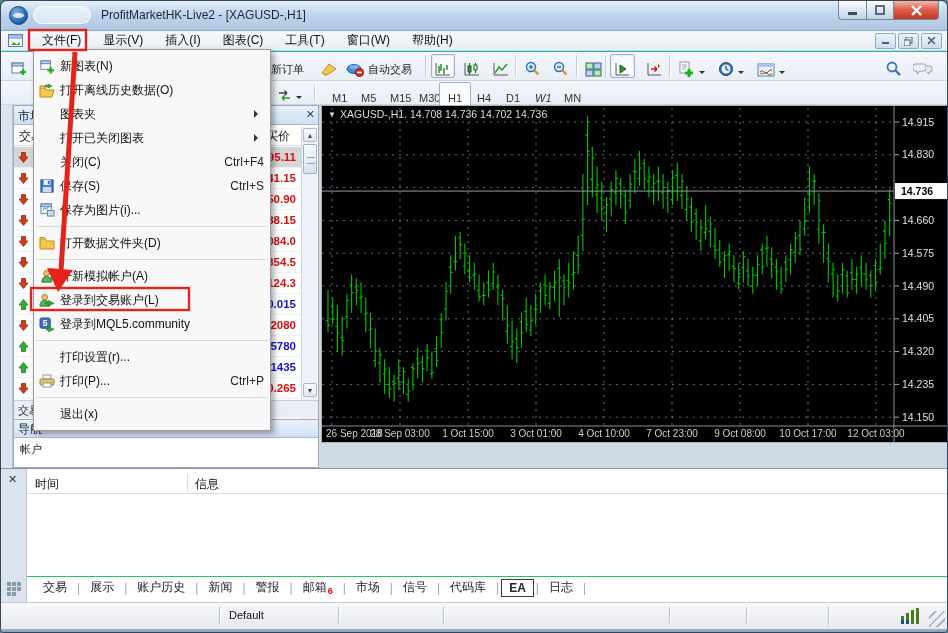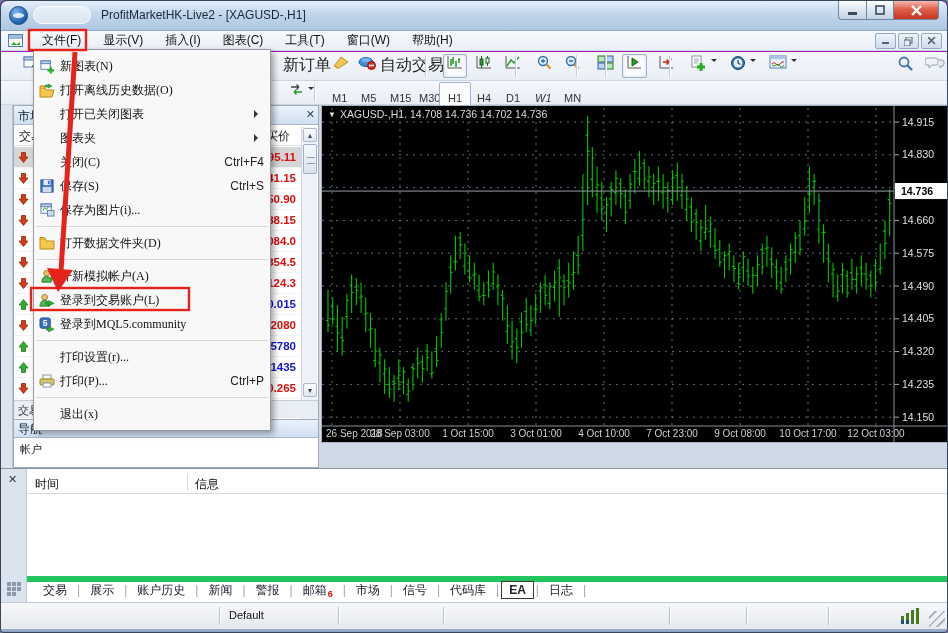--- a/index.html
+++ b/index.html
@@ -1,17 +1,17 @@
 <!DOCTYPE html>
 <html><head>
 <meta charset="utf-8">
 <style>
   html,body{margin:0;padding:0;background:#6b7c94;font-family:"Liberation Sans","DejaVu Sans",sans-serif;}
   *{box-sizing:border-box;}
-  .screen{position:relative;width:948px;height:633px;background:#a21caf;overflow:hidden;border:1px solid #38465a;border-radius:6px 6px 4px 4px;}
+  .screen{position:relative;width:948px;height:633px;background:#14b8a6;overflow:hidden;border:1px solid #38465a;border-radius:6px 6px 4px 4px;}
   
   .titlebar{position:absolute;left:0;top:0;width:100%;height:30px;background:linear-gradient(#e3eefa,#c2d6ec 45%,#aec7e2);border-bottom:1px solid #8fa8c6;border-radius:6px 6px 0 0;}
   .app-logo{position:absolute;left:8px;top:5px;width:19px;height:19px;border-radius:50%;background:radial-gradient(circle at 35% 30%,#7fb4e8,#1c5ea8 70%);border:1px solid #14497f;}
   .app-logo::after{content:"";position:absolute;left:3px;top:6px;width:11px;height:5px;border-radius:50%;background:rgba(255,255,255,.8);}
   .title-pill{position:absolute;left:32px;top:5px;width:58px;height:18px;border-radius:9px;background:rgba(255,255,255,.5);border:1px solid rgba(255,255,255,.8);}
   .title-text{position:absolute;left:100px;top:7px;font-size:12px;color:#1b2737;}
   .win-buttons{position:absolute;right:8px;top:0;display:flex;}
   .win-btn{height:19px;border:1px solid #70889f;border-top:none;display:flex;align-items:center;justify-content:center;background:linear-gradient(#fdfeff,#dfe9f3 45%,#c3d3e4);}
   .win-btn.min{width:29px;border-radius:0 0 0 4px;}
   .win-btn.res{width:28px;margin-left:-1px;}
@@ -22,21 +22,21 @@
   .mdi-icon::before{content:"";position:absolute;left:0;top:0;width:100%;height:4px;background:#9dbbdd;}
   .mdi-icon::after{content:"";position:absolute;left:2px;top:7px;width:9px;height:3px;background:linear-gradient(90deg,#1faf1f,#1faf1f);clip-path:polygon(0 100%,30% 0,60% 80%,100% 10%,100% 100%);}
   .menubar .menu-items{display:flex;height:100%;align-items:center;}
   .menu-top-item{padding:2px 11px;font-size:12px;color:#111;cursor:default;}
   .mdi-controls{position:absolute;right:5px;top:2px;display:flex;gap:2px;}
   .mdi-btn{width:21px;height:16px;background:linear-gradient(#eef3fa,#cfdcec);border:1px solid #93a8c2;border-radius:2px;display:flex;align-items:center;justify-content:center;}
   
   .toolbar{position:absolute;left:0;width:100%;background:linear-gradient(#f4f7fb,#e9eef6);border-bottom:1px solid #ccd6e3;}
   .tb1{top:51px;height:29px;}
   .tb2{top:80px;height:24px;}
-  .tb-btn{position:absolute;top:2px;height:24px;min-width:24px;display:flex;align-items:flex-start;justify-content:center;border:1px solid transparent;border-radius:2px;font-size:16px;color:#222;padding:0 3px;margin-left:12px;}
+  .tb-btn{position:absolute;top:2px;height:24px;min-width:24px;display:flex;align-items:flex-end;justify-content:center;border:1px solid transparent;border-radius:2px;font-size:11px;color:#222;padding:0 3px;}
   .tb2 .tb-btn{top:1px;height:21px;}
   .tb-btn.checked{background:#fbfcfe;border-color:#9fb2ca;box-shadow:inset 0 0 3px #c7d4e6;}
   .tb-label{margin-left:4px;}
   .tb-sep{position:absolute;top:3px;width:2px;height:22px;border-left:1px solid #c3cddc;border-right:1px solid #fff;}
   .tb2 .tb-sep{height:18px;}
   .drop-arrow{width:0;height:0;border:3.5px solid transparent;border-top-color:#333;margin:4px 0 0 4px;}
   .tf-btn{position:absolute;top:1px;height:31px;padding:0 8px;font-size:11px;color:#333;display:flex;align-items:center;border:1px solid transparent;border-radius:2px;}
   .tf-btn.checked{background:#fbfcfe;border-color:#9fb2ca;}
   
   .main{position:absolute;left:0;top:104px;width:100%;height:363px;background:#cfd9e6;}
@@ -71,38 +71,38 @@
   .c-tab-arrows{position:absolute;right:10px;top:6px;font-size:10px;color:#6d7889;letter-spacing:8px;}
   
   .terminal{position:absolute;left:0;top:467px;width:100%;height:134px;background:#fff;border-top:1px solid #8a93a2;}
   .term-strip{position:absolute;left:0;top:0;width:26px;height:100%;background:#dbe3ee;border-right:1px solid #bcc6d4;}
   .term-close{position:absolute;left:7px;top:4px;font-size:11px;font-weight:bold;color:#334;}
   .term-grid-icon{position:absolute;left:6px;bottom:6px;}
   .term-head{position:absolute;left:26px;top:3px;right:0;height:22px;border-bottom:1px solid #d4dae3;font-size:12px;color:#111;}
   .th-time{position:absolute;left:8px;top:4px;}
   .th-msg{position:absolute;left:168px;top:4px;}
   .th-div{position:absolute;left:160px;top:2px;height:17px;border-left:1px solid #d4dae3;}
-  .term-tabs{position:absolute;left:26px;bottom:4px;right:0;height:22px;display:flex;align-items:center;font-size:12px;color:#223;border-top:6px solid #22c55e;padding-left:8px;}
+  .term-tabs{position:absolute;left:26px;bottom:4px;right:0;height:22px;display:flex;align-items:center;font-size:12px;color:#223;border-top:1px solid #22c55e;padding-left:8px;}
   .t-tab{padding:2px 8px;white-space:nowrap;}
   .t-tab.active{background:#fff;border:1px solid #3a3a3a;padding:1px 7px;font-weight:bold;}
   .t-sep{color:#9aa7ba;margin:0 2px;}
   .t-badge{color:#e00000;font-size:9px;vertical-align:-3px;margin-left:1px;font-weight:bold;}
   
   .statusbar{position:absolute;left:0;top:601px;width:100%;height:27px;background:linear-gradient(#f7f8fa,#e6e9ee);border-top:1px solid #c2c9d4;}
   .sb-div{position:absolute;top:4px;height:18px;border-left:1px solid #b7bfcc;border-right:1px solid #fff;}
   .sb-profile{position:absolute;left:228px;top:6px;font-size:11px;color:#111;}
   .sb-net{position:absolute;right:28px;top:5px;}
   .sb-grip{position:absolute;right:2px;bottom:2px;width:16px;height:16px;background:
     repeating-linear-gradient(135deg,transparent 0 4px,#aab4c2 4px 6px);}
   .win-bottom{position:absolute;left:0;top:628px;width:100%;height:5px;background:linear-gradient(#9db2cd,#7e96b6);}
   
   .file-menu{position:absolute;left:32px;top:48px;width:238px;background:#f8f8f8;border:1px solid #979aa0;box-shadow:3px 3px 6px rgba(0,0,0,.35);z-index:500;padding:4px 0;}
   .menu-item{height:24px;display:flex;align-items:center;position:relative;font-size:12px;color:#111;}
   .mi-icon{width:26px;display:flex;align-items:center;justify-content:center;}
-  .mi-label{flex:1;font-family:Liberation Serif, serif;}
+  .mi-label{flex:1;}
   .mi-short{margin-right:6px;color:#222;}
   .mi-sub{position:absolute;right:8px;width:0;height:0;border:4px solid transparent;border-left-color:#333;}
   .menu-sep{height:1px;background:#d9d9d9;margin:4px 2px;}
   
   .annotation{position:absolute;left:0;top:0;z-index:999;pointer-events:none;}
   svg text{font-family:"Liberation Sans","DejaVu Sans",sans-serif;}
 </style>
 </head>
 <body>
 
@@ -1173,26 +1173,26 @@
           <svg width="16" height="15" viewBox="0 0 16 15">
             <path d="M1 5 h5 l1 2 h8 l-2 7 H1 Z" fill="#f5c84c" stroke="#b98a1f"></path>
             <path d="M1 5 V3 h4 l1 2" fill="#f5c84c" stroke="#b98a1f"></path>
             <path d="M9 1 l4 2 -4 2 v-1.2 h-3 v-1.6 h3 Z" fill="#2fae2f" stroke="#1d7a1d" stroke-width="0.6"></path>
           </svg>
         </span>
         <span class="mi-label">打开离线历史数据(O)</span>
       </div>
       <div class="menu-item">
         <span class="mi-icon"></span>
+        <span class="mi-label">图表夹</span>
+        <span class="mi-sub"></span>
+      </div>
+      <div class="menu-item">
+        <span class="mi-icon"></span>
         <span class="mi-label">打开已关闭图表</span>
-        <span class="mi-sub"></span>
-      </div>
-      <div class="menu-item">
-        <span class="mi-icon"></span>
-        <span class="mi-label">图表夹</span>
         <span class="mi-sub"></span>
       </div>
       <div class="menu-item">
         <span class="mi-icon"></span>
         <span class="mi-label">关闭(C)</span>
         <span class="mi-short">Ctrl+F4</span>
       </div>
       <div class="menu-item">
         <span class="mi-icon">
           <svg width="14" height="14" viewBox="0 0 16 16">

